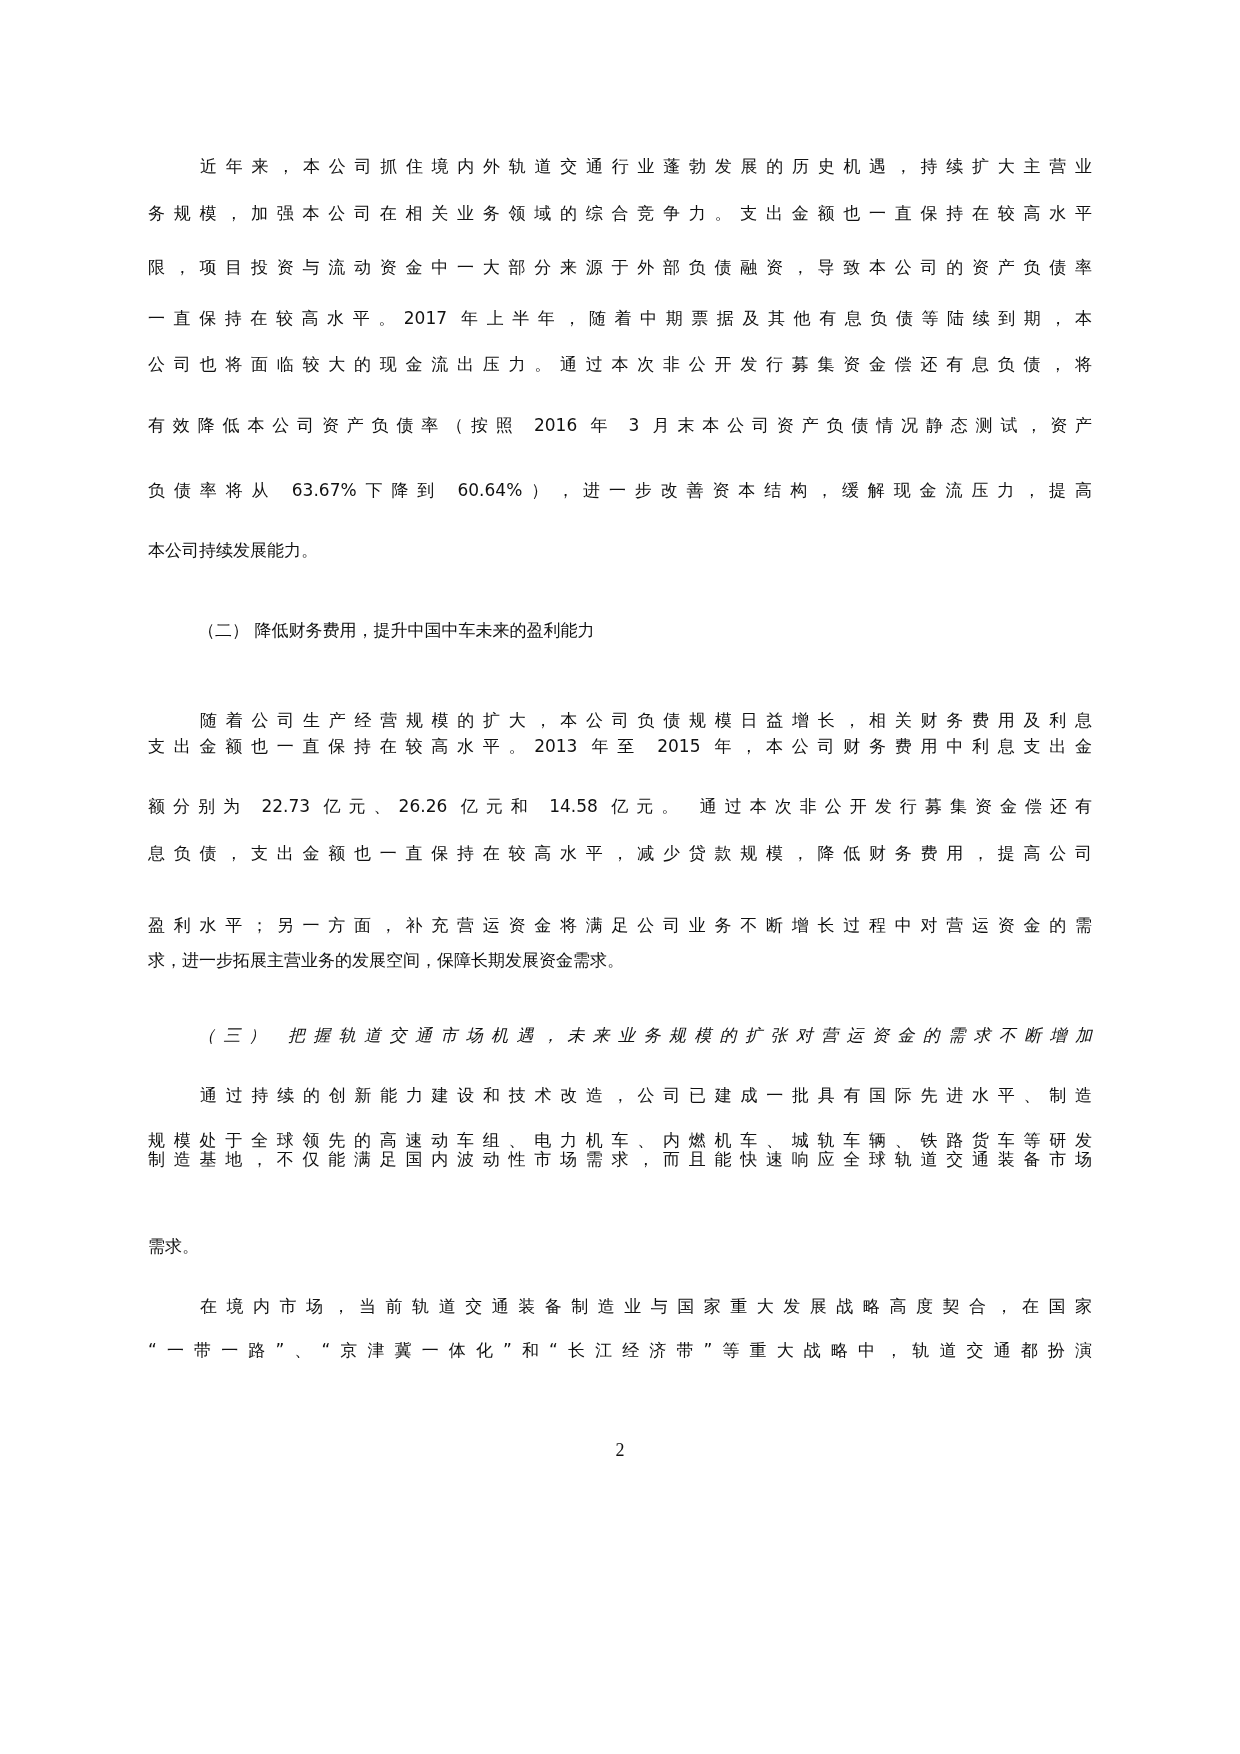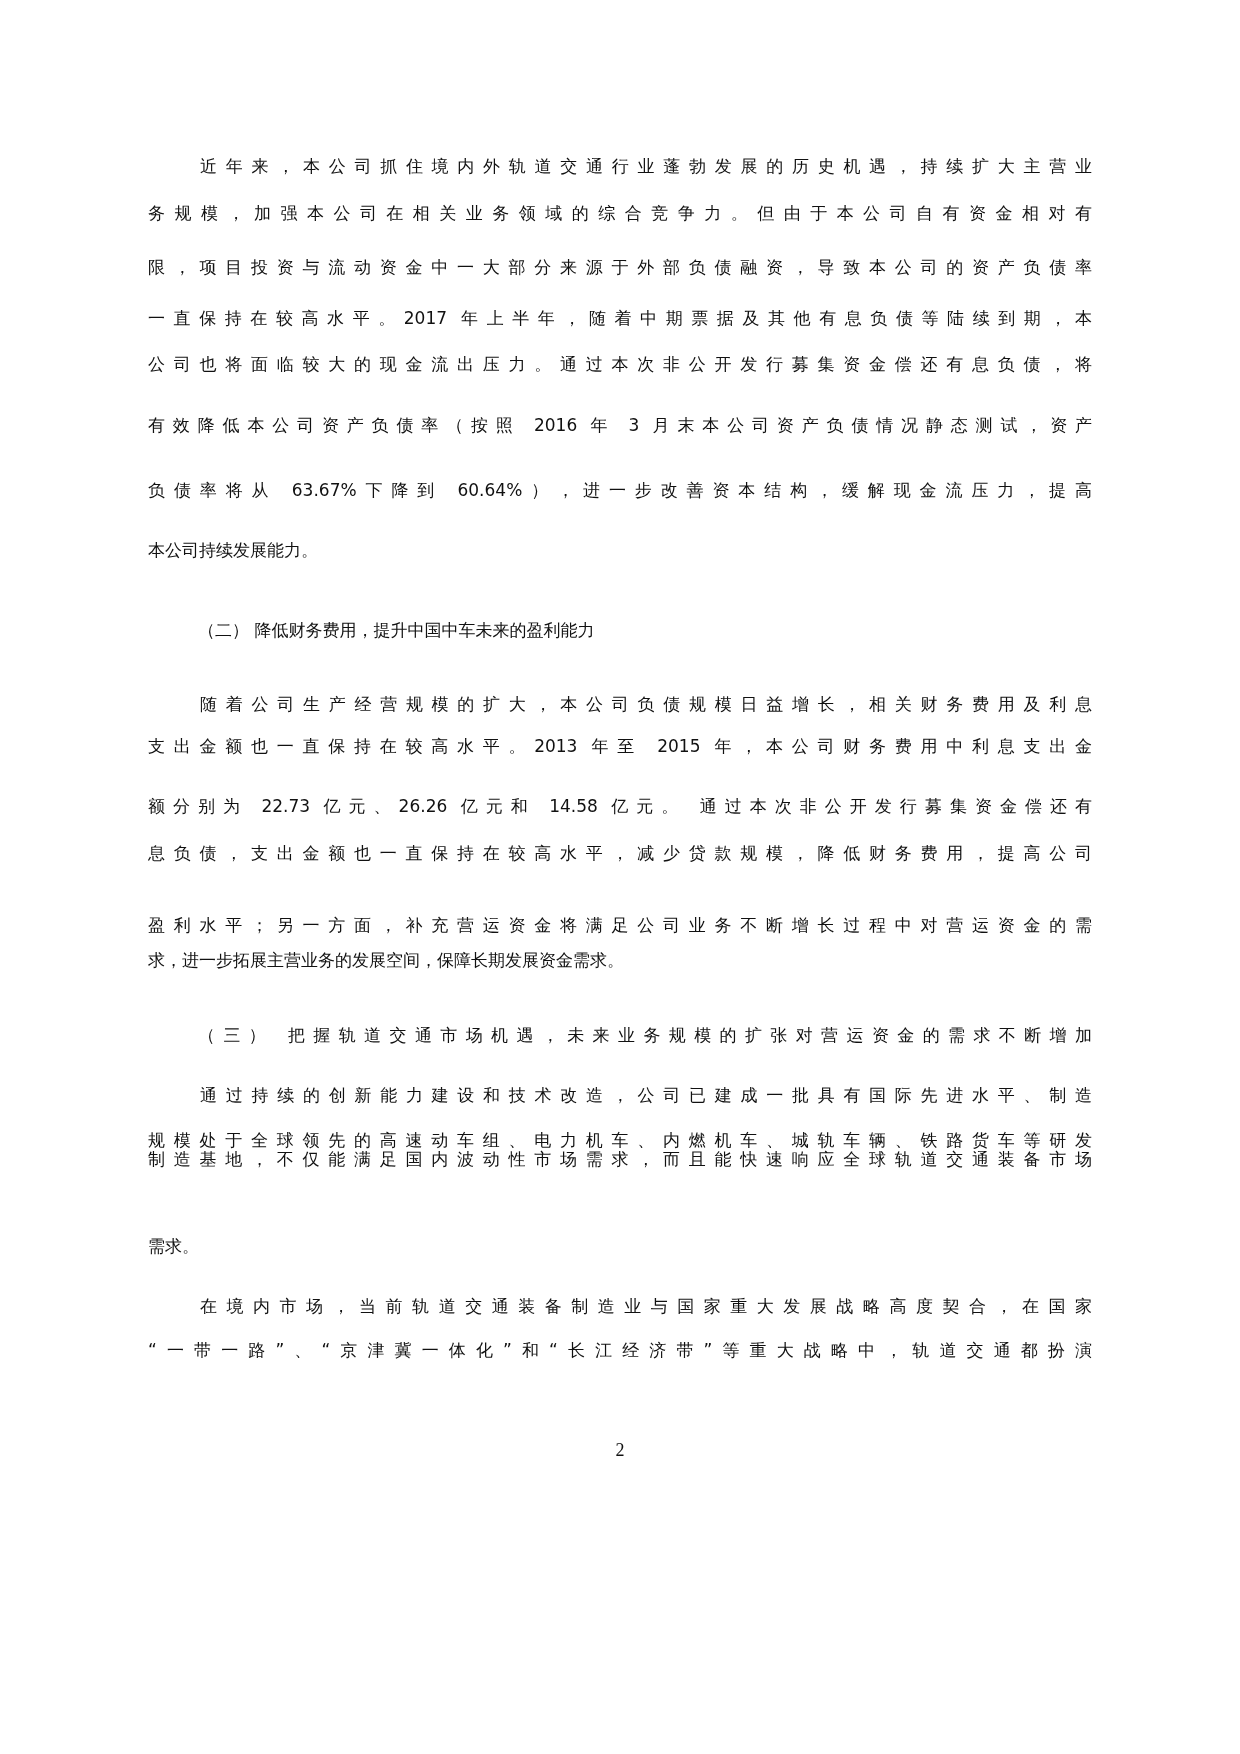--- a/index.html
+++ b/index.html
@@ -3,40 +3,40 @@
   <meta charset="utf-8">
   <style>
     html, body { margin: 0; padding: 0; background: #ffffff; }
     body { width: 1240px; height: 1754px; position: relative; overflow: hidden;
            font-family: "DejaVu Sans", "Liberation Sans", sans-serif; color: #111111; }
     .line { position: absolute; left: 148px; width: 944px; font-size: 17px; line-height: 30px;
             white-space: nowrap; letter-spacing: 0px; text-align: justify; text-align-last: justify; }
     .line.last { text-align-last: left; }
     .line.indent { left: 200px; width: 892px; }
     .line.heading { left: 198px; width: 894px; text-align-last: left; }
-    .line.heading.full { text-align-last: justify; }
+    .line.heading.full { text-align-last: justify; font-style: italic; }
     .page-number { position: absolute; top: 1440px; left: 0; width: 1240px; text-align: center;
                    font-family: "Liberation Serif", serif; font-size: 18px; }
   </style>
 </head>
 <body>
 
 <div>
   <div class="line indent" style="top:151px">近年来，本公司抓住境内外轨道交通行业蓬勃发展的历史机遇，持续扩大主营业</div>
-  <div class="line" style="top:198px">务规模，加强本公司在相关业务领域的综合竞争力。但由于本公司自有资金相对有</div>
+  <div class="line" style="top:198px">务规模，加强本公司在相关业务领域的综合竞争力。支出金额也一直保持在较高水平</div>
   <div class="line" style="top:252px">限，项目投资与流动资金中一大部分来源于外部负债融资，导致本公司的资产负债率</div>
   <div class="line" style="top:303px">一直保持在较高水平。2017 年上半年，随着中期票据及其他有息负债等陆续到期，本</div>
   <div class="line" style="top:349px">公司也将面临较大的现金流出压力。通过本次非公开发行募集资金偿还有息负债，将</div>
   <div class="line" style="top:410px">有效降低本公司资产负债率（按照 2016 年 3 月末本公司资产负债情况静态测试，资产</div>
   <div class="line" style="top:475px">负债率将从 63.67%下降到 60.64%），进一步改善资本结构，缓解现金流压力，提高</div>
   <div class="line last" style="top:535px">本公司持续发展能力。</div>
 
   <div class="line heading" style="top:615px">（二） 降低财务费用，提升中国中车未来的盈利能力</div>
 
-  <div class="line indent" style="top:689px">随着公司生产经营规模的扩大，本公司负债规模日益增长，相关财务费用及利息</div>
+  <div class="line indent" style="top:705px">随着公司生产经营规模的扩大，本公司负债规模日益增长，相关财务费用及利息</div>
   <div class="line" style="top:731px">支出金额也一直保持在较高水平。2013 年至 2015 年，本公司财务费用中利息支出金</div>
   <div class="line" style="top:791px">额分别为 22.73 亿元、26.26 亿元和 14.58 亿元。 通过本次非公开发行募集资金偿还有</div>
   <div class="line" style="top:838px">息负债，支出金额也一直保持在较高水平，减少贷款规模，降低财务费用，提高公司</div>
   <div class="line" style="top:910px">盈利水平；另一方面，补充营运资金将满足公司业务不断增长过程中对营运资金的需</div>
   <div class="line last" style="top:945px">求，进一步拓展主营业务的发展空间，保障长期发展资金需求。</div>
 
   <div class="line heading full" style="top:1020px">（三） 把握轨道交通市场机遇，未来业务规模的扩张对营运资金的需求不断增加</div>
 
   <div class="line indent" style="top:1080px">通过持续的创新能力建设和技术改造，公司已建成一批具有国际先进水平、制造</div>
   <div class="line" style="top:1125px">规模处于全球领先的高速动车组、电力机车、内燃机车、城轨车辆、铁路货车等研发</div>

